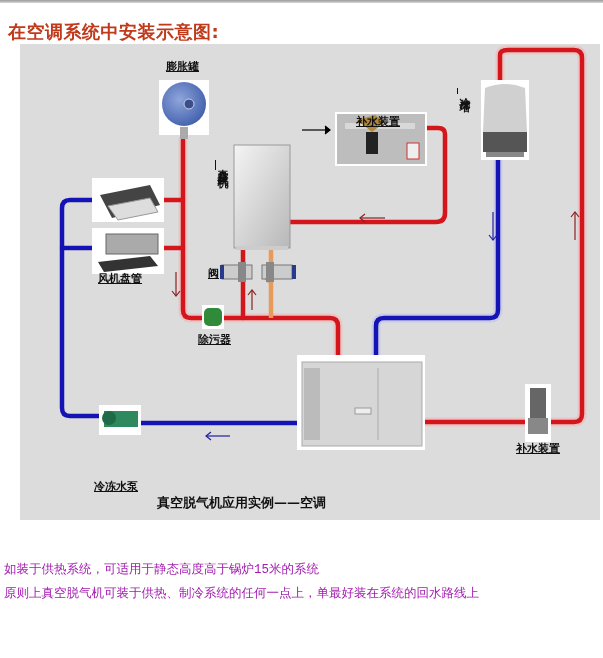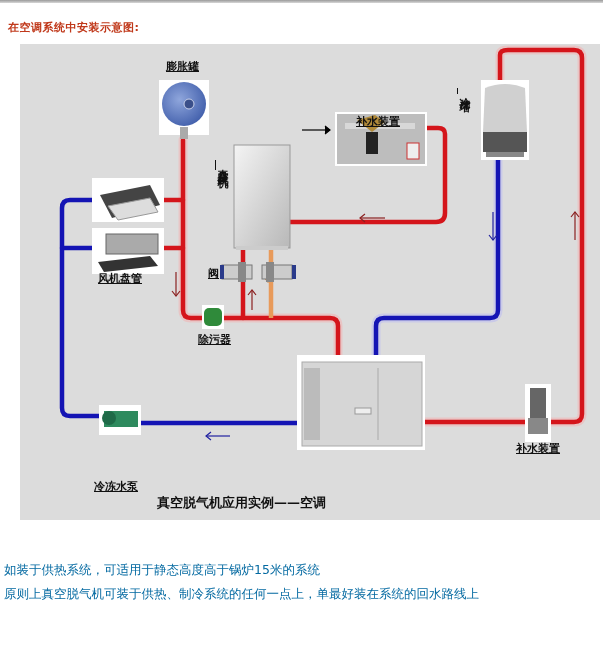--- a/index.html
+++ b/index.html
@@ -1,25 +1,25 @@
 <!DOCTYPE html>
 <html><head>
 <meta charset="utf-8">
 <style>
   html,body{margin:0;padding:0;background:#fff;}
   body{width:603px;height:658px;position:relative;overflow:hidden;font-family:"DejaVu Sans",sans-serif;}
   .topbar{position:absolute;left:0;top:0;width:603px;height:3px;background:linear-gradient(#9a9a9a,#d8d8d8);}
-  .title{position:absolute;left:8px;top:20px;font-size:11px;font-weight:bold;color:#c0391b;letter-spacing:0.5px;}
+  .title{position:absolute;left:8px;top:20px;font-size:18px;font-weight:bold;color:#c0391b;letter-spacing:0.5px;}
   .panel{position:absolute;left:20px;top:44px;width:580px;height:476px;background:#dcdcdc;}
   svg.diagram{position:absolute;left:0;top:0;}
   .lbl{position:absolute;font-family:"DejaVu Serif",serif;font-size:11px;color:#111;font-weight:bold;line-height:14px;text-decoration:underline;}
   .vlbl{writing-mode:vertical-rl;letter-spacing:2px;}
   .caption{position:absolute;left:0;width:483px;top:494px;text-align:center;font-family:"DejaVu Serif",serif;font-size:13px;font-weight:bold;color:#111;}
   .notes{position:absolute;left:4px;top:558px;}
-  .note{font-size:12.5px;color:#0369a1;line-height:24px;white-space:nowrap;}
+  .note{font-size:12.5px;color:#a21caf;line-height:24px;white-space:nowrap;font-family:Liberation Mono, monospace;}
 </style>
 </head>
 <body>
 
 <div class="topbar"></div>
 <div class="title">在空调系统中安装示意图:</div>
 
 <div class="panel"></div>
 
 <svg class="diagram" width="603" height="658">

